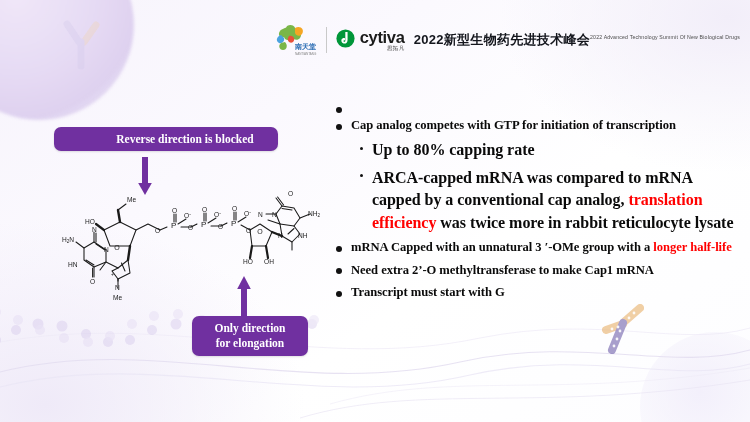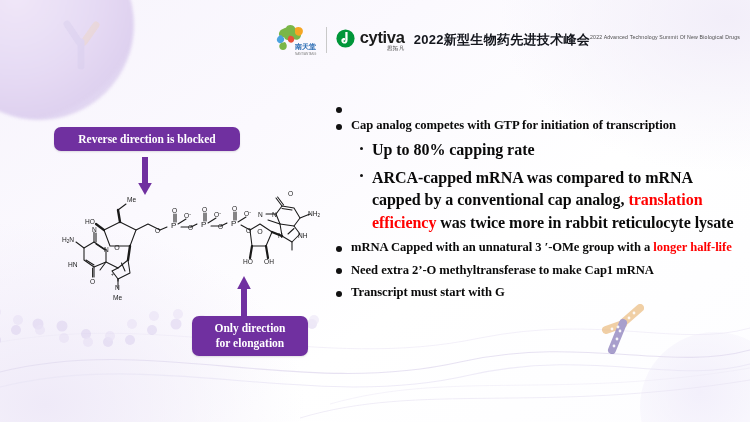--- a/index.html
+++ b/index.html
@@ -50,20 +50,21 @@
   .summit{display:flex;justify-content:center;}
   .summit-cn{font-family:"Liberation Sans",sans-serif;font-weight:bold;font-size:13px;color:#14161d;letter-spacing:.3px;white-space:nowrap;}
   .summit-en{font-family:"Liberation Sans",sans-serif;font-size:5.2px;color:#4a4a4a;letter-spacing:.18px;white-space:nowrap;margin-top:2.5px;}
 
   
   .callout{
     position:absolute;background:#7030a0;color:#ffffff;border-radius:7px;
     font-weight:bold;font-size:11.5px;line-height:1.3;text-align:center;
     display:flex;align-items:center;justify-content:center;
     box-shadow:0 1px 2px rgba(0,0,0,.12);
+    padding-left:38px;
   }
   #callout-reverse{left:54px;top:127px;width:186px;height:24px;}
   #callout-elong{left:192px;top:316px;width:116px;height:40px;padding:0 6px;box-sizing:border-box;}
   .arrow-down{position:absolute;left:137px;top:157px;width:16px;height:38px;}
   .arrow-up{position:absolute;left:236px;top:276px;width:16px;height:40px;}
 
   
   #chem{position:absolute;left:60px;top:172px;width:260px;height:130px;}
   #chem text{font-family:"Liberation Sans",sans-serif;fill:#1a1a1a;}
 

